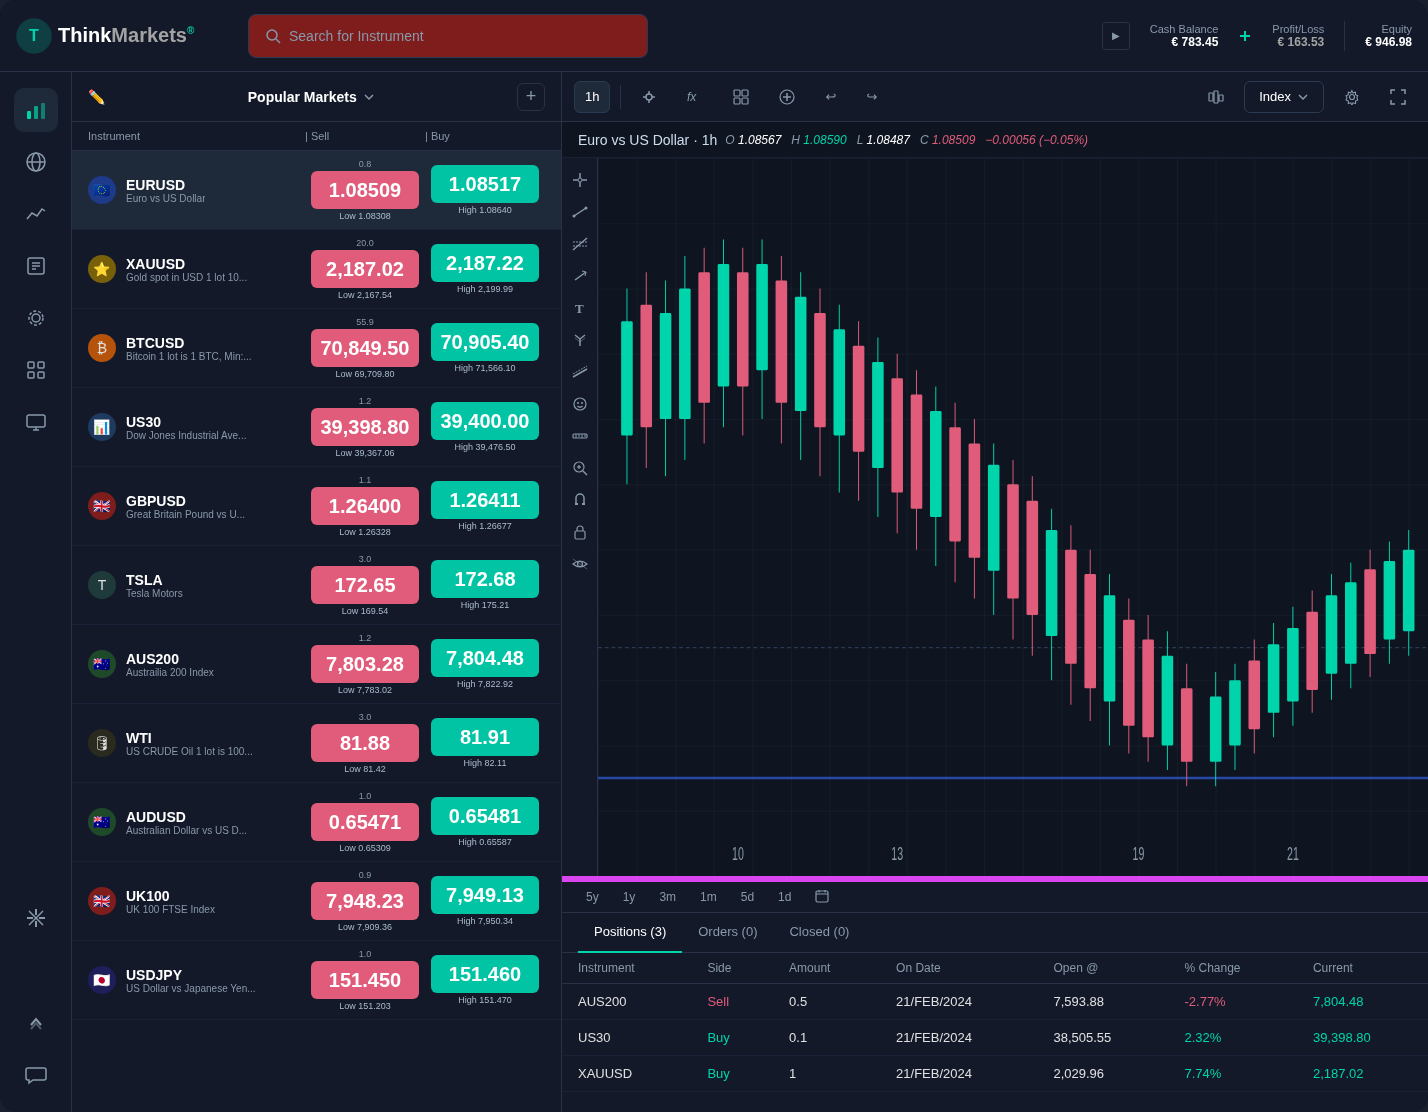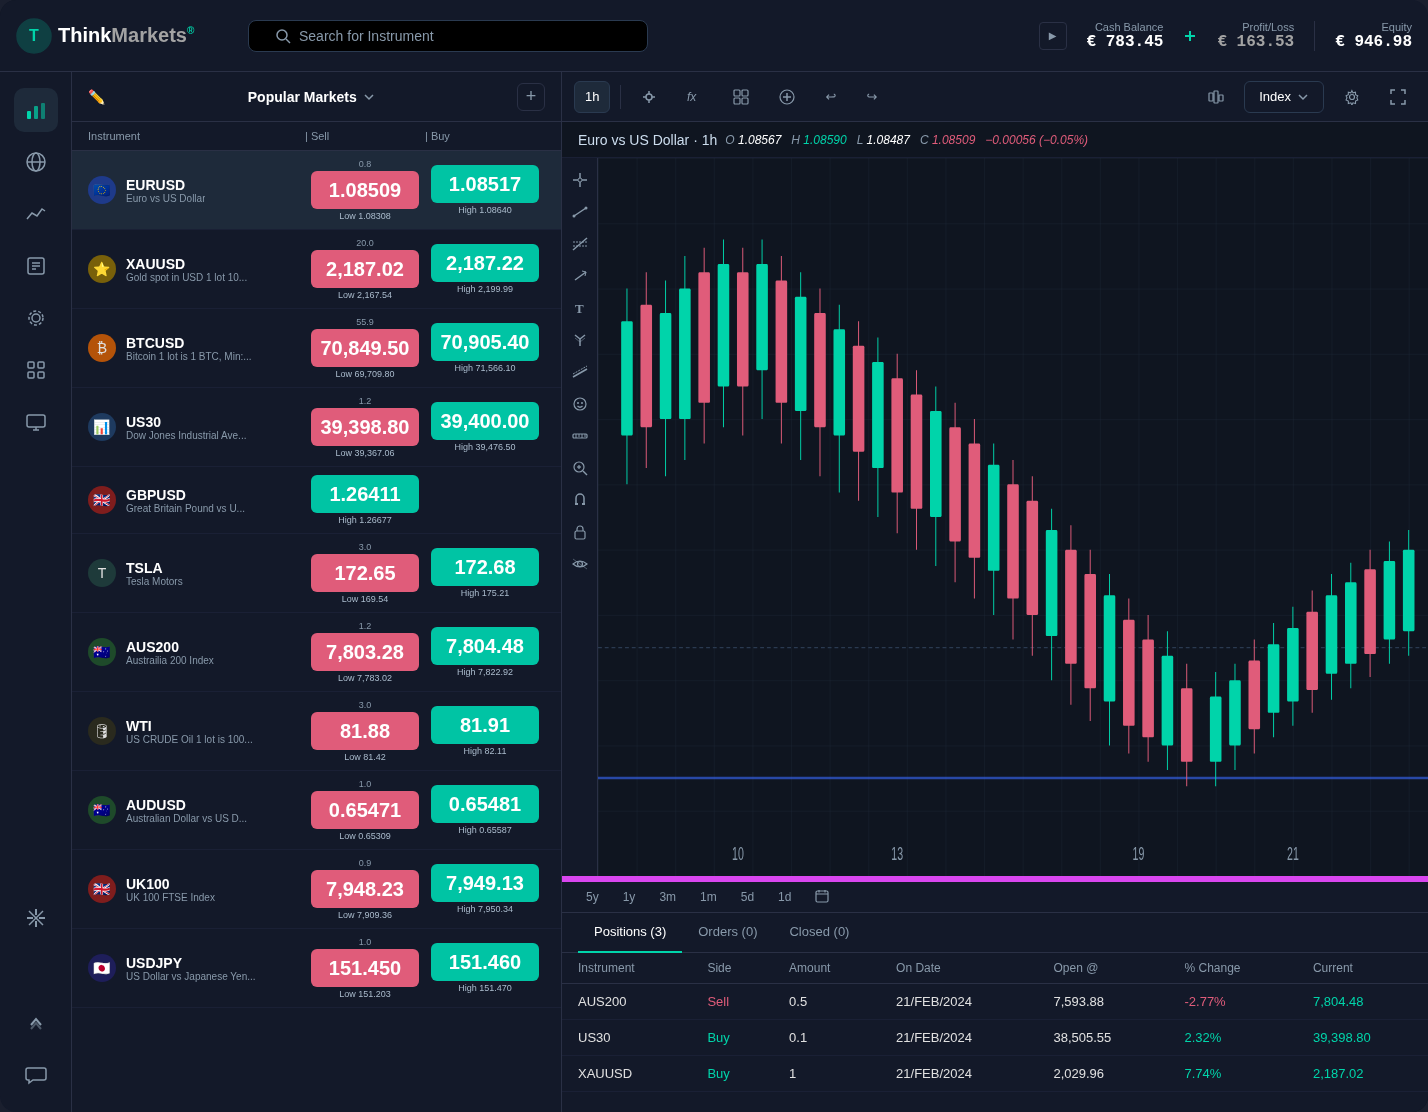--- a/index.html
+++ b/index.html
@@ -42,27 +42,27 @@
     }
 
     .logo-icon {
       width: 36px;
       height: 36px;
     }
 
     .search-bar {
       flex: 1;
       max-width: 400px;
-      height: 32px;
-      background: #000000;
+      height: 44px;
+      background: #7f1d1d;
       border: 1px solid #2a3a50;
       border-radius: 8px;
       display: flex;
       align-items: center;
-      padding: 0 26px;
+      padding: 0 16px;
       gap: 8px;
       color: #8899aa;
       font-size: 14px;
     }
 
     .header-spacer { flex: 1; }
 
     .header-stats {
       display: flex;
       align-items: center;
@@ -70,21 +70,21 @@
       font-size: 13px;
     }
 
     .stat-item {
       display: flex;
       flex-direction: column;
       align-items: flex-end;
     }
 
     .stat-label { color: #8899aa; font-size: 11px; }
-    .stat-value { color: white; font-size: 16px; font-weight: 600; font-family: Liberation Mono, monospace; }
+    .stat-value { color: white; font-size: 12px; font-weight: 600; }
     .stat-value.profit { color: #a3a3a3; }
     .stat-value.equity { color: white; }
 
     .stat-divider {
       width: 1px;
       height: 30px;
       background: #2a3045;
     }
 
     .expand-btn {
@@ -791,20 +791,29 @@
       <div class="price-sub">High 39,476.50</div>
     </div>
   </div>
           <div class="instrument-row">
     <div class="instrument-info">
       <div class="flag-icon" style="background:#7f1d1d">🇬🇧</div>
       <div class="instrument-name-area">
         <span class="instrument-name">GBPUSD</span>
         <span class="instrument-desc">Great Britain Pound vs U...</span>
       </div>
+    </div>
+    <div class="price-cell">
+      <div class="spread-badge">1.1</div>
+      <div class="price-btn sell">
+        <div class="price-main">
+                  <span class="price-large">1.26400</span>
+                </div>
+      </div>
+      <div class="price-sub">Low 1.26328</div>
     </div>
     <div class="price-cell">
       <div class="price-btn buy">
         <div class="price-main">
                   <span class="price-large">1.26411</span>
                 </div>
       </div>
       <div class="price-sub">High 1.26677</div>
     </div>
   </div>

